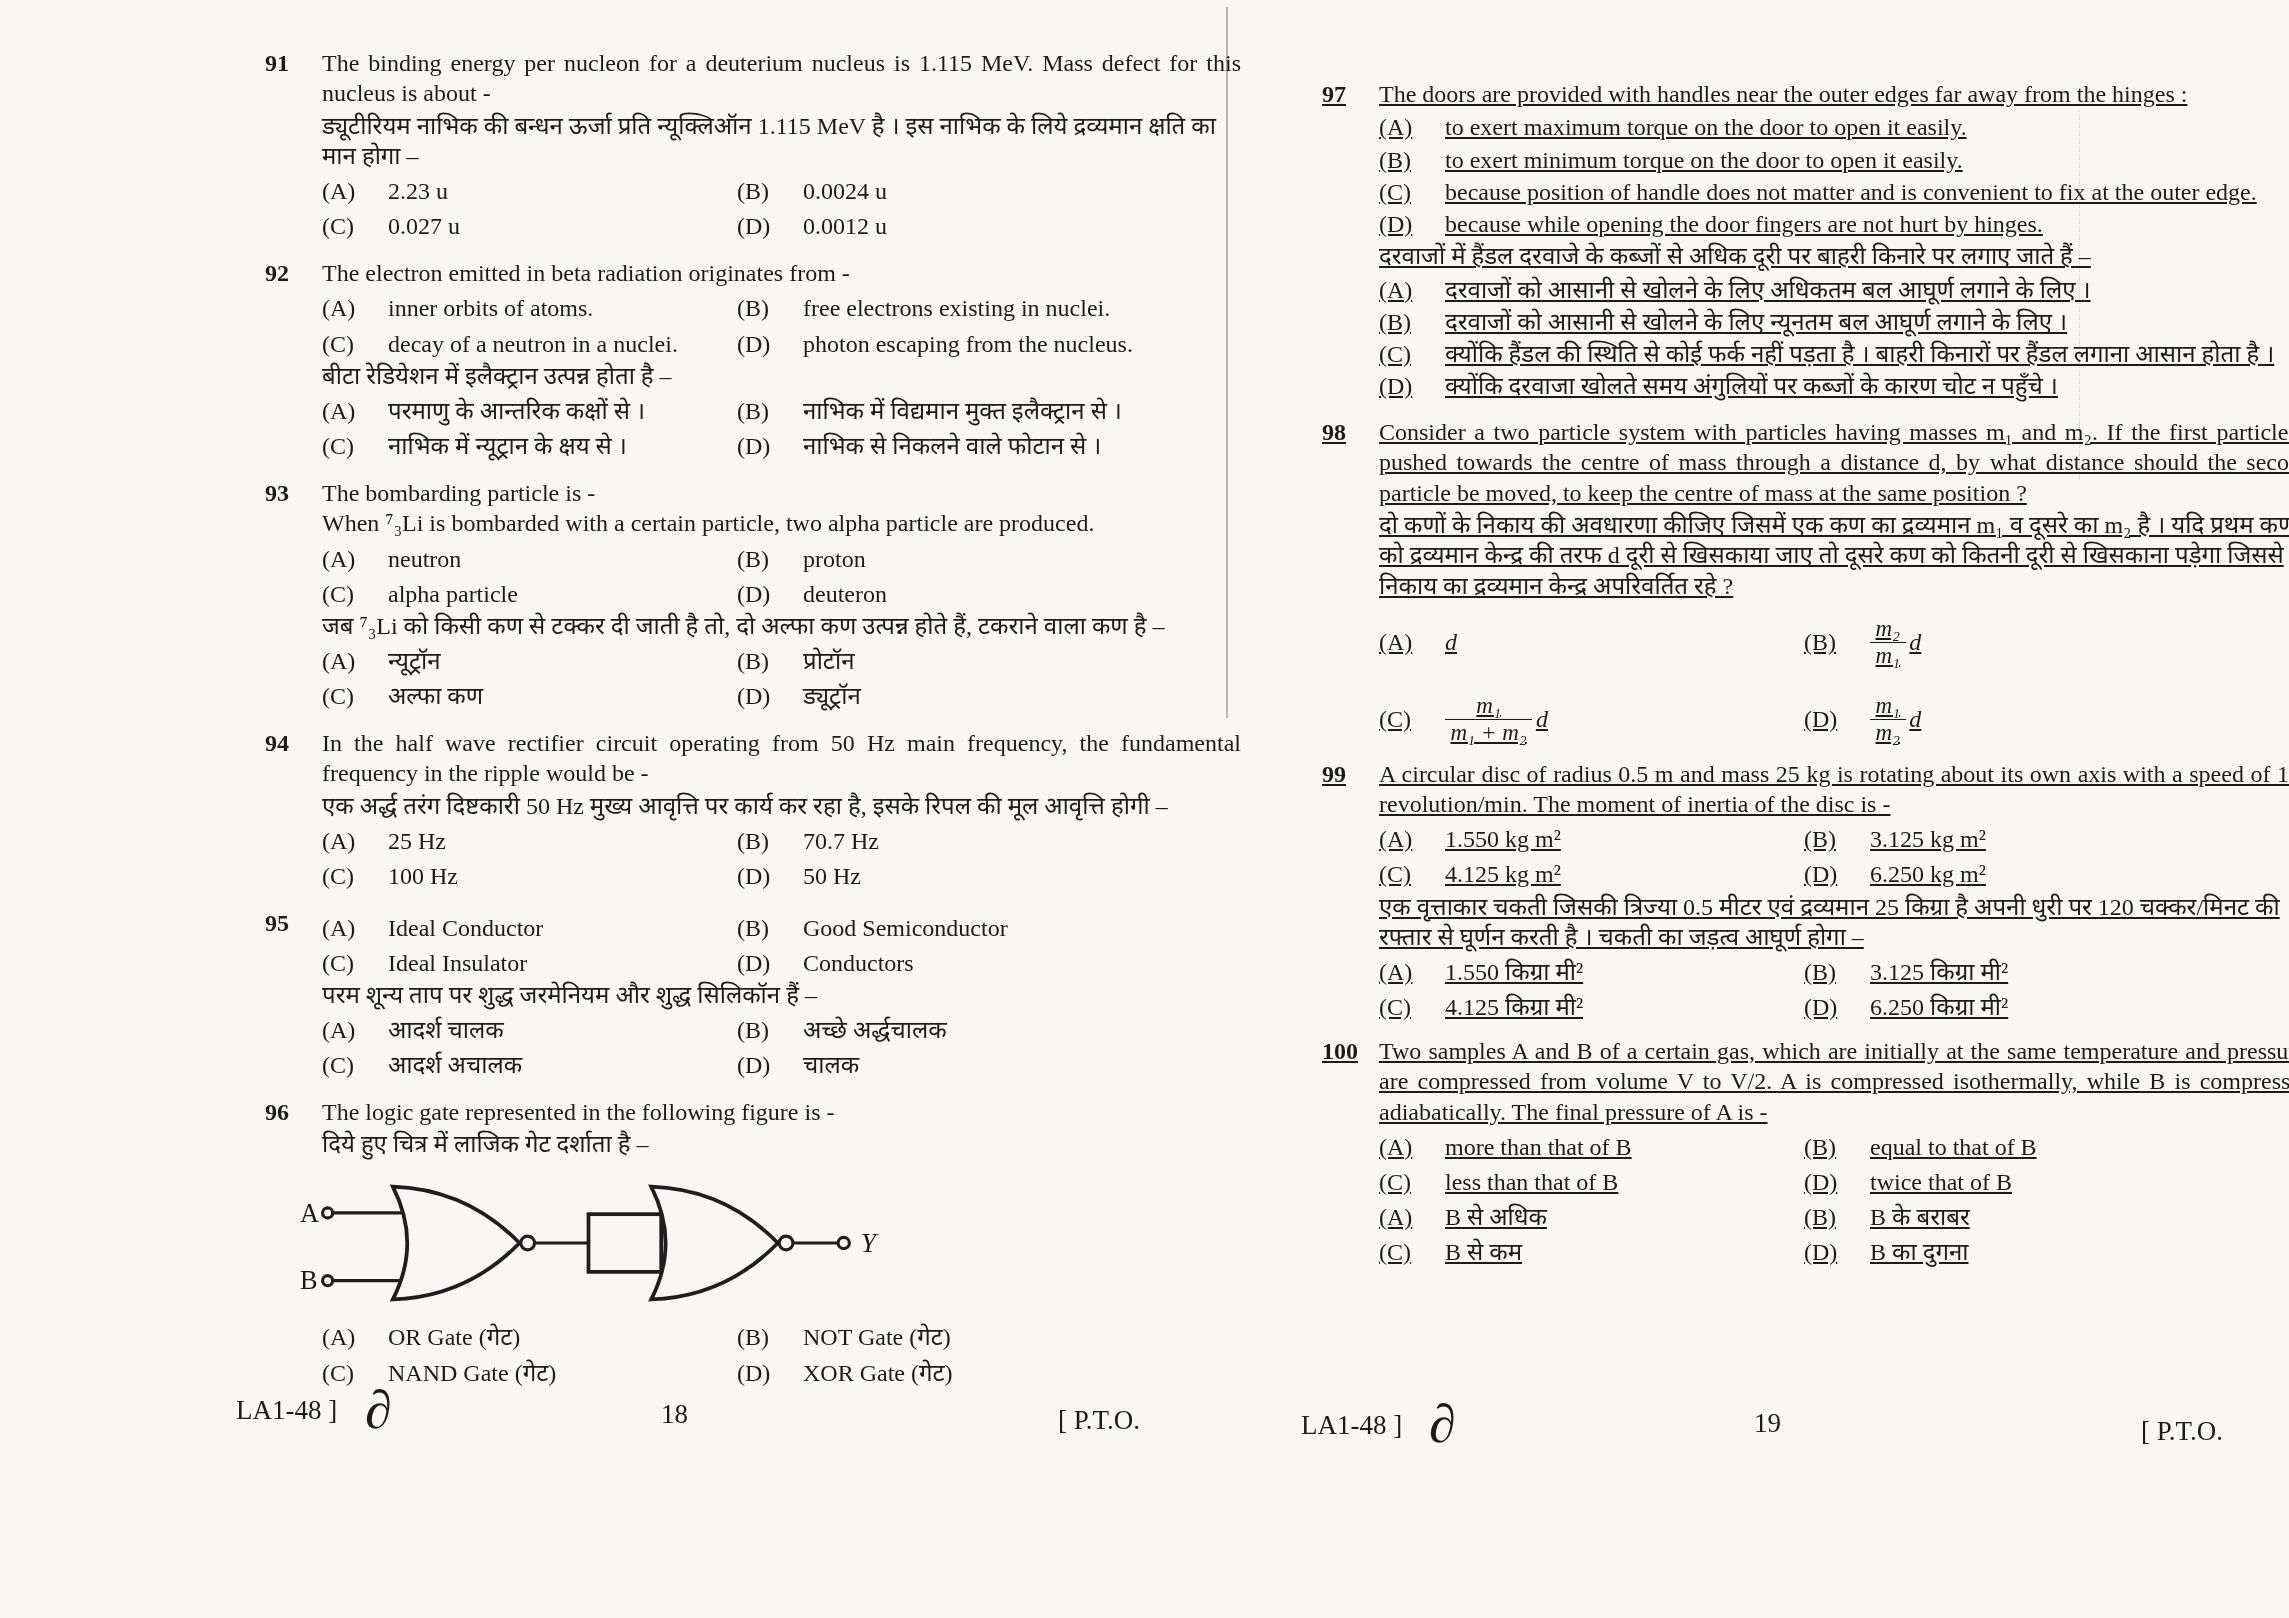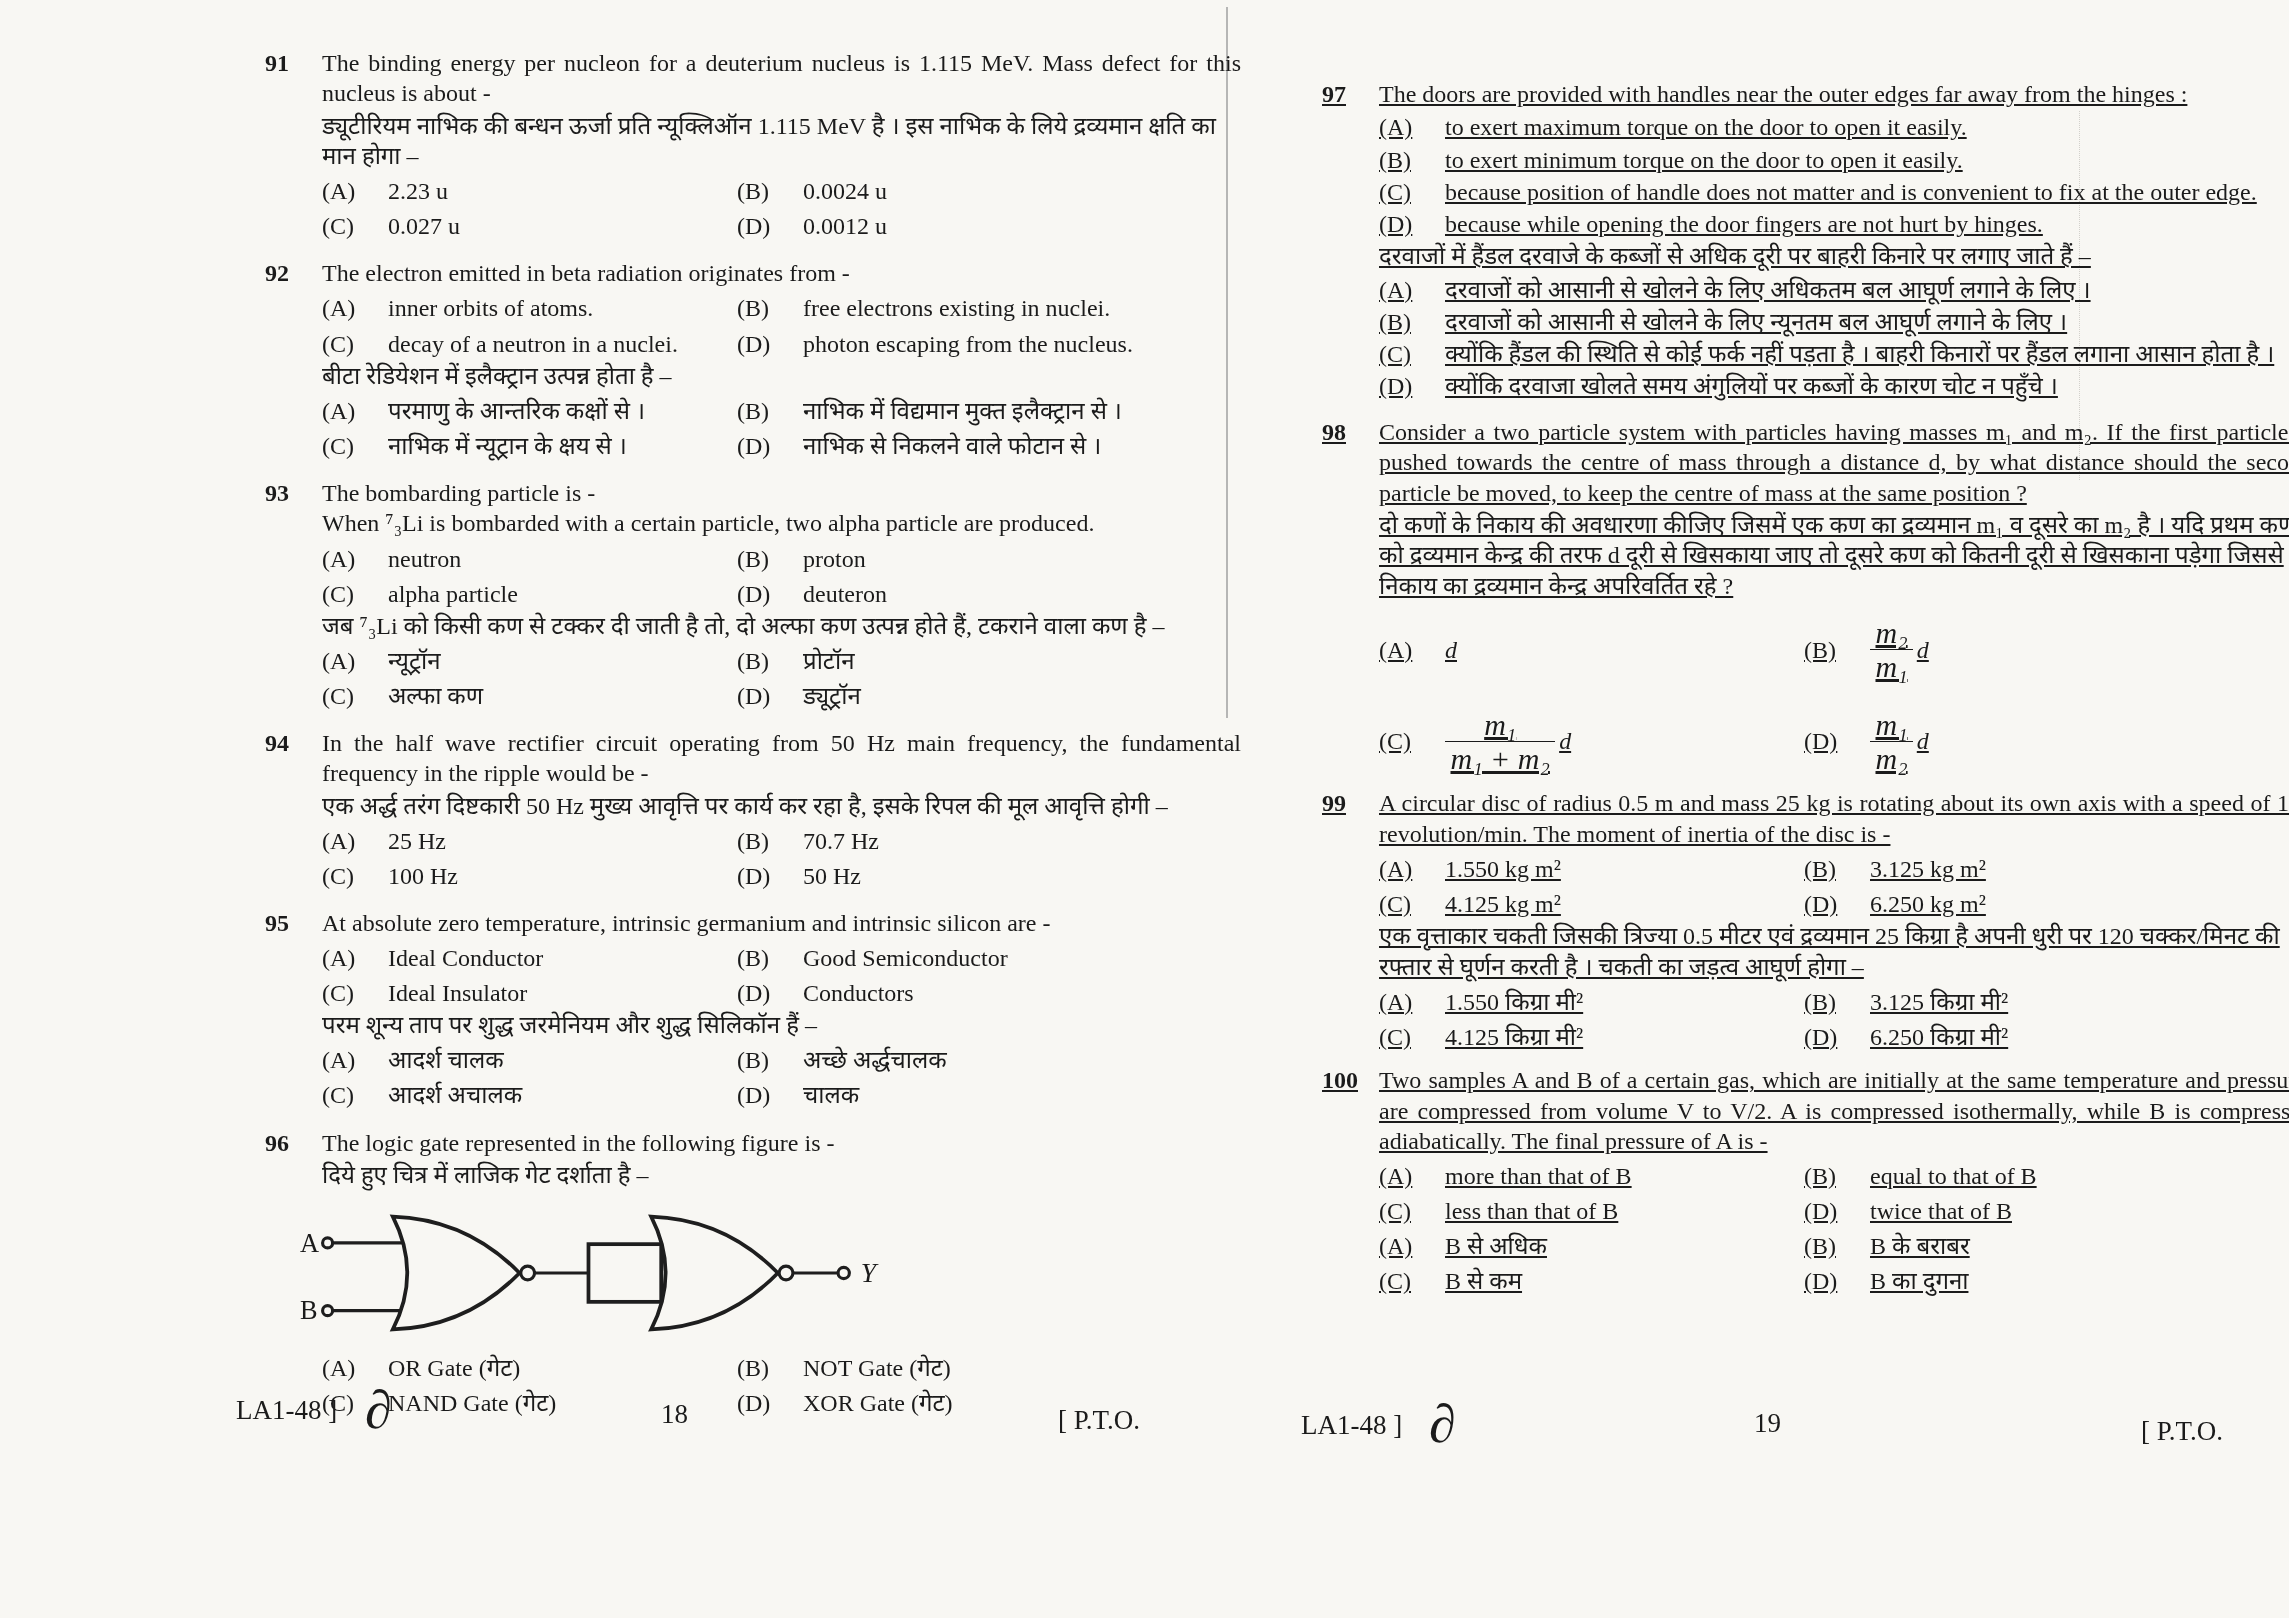--- a/index.html
+++ b/index.html
@@ -28,21 +28,21 @@
 
   .opts{display:grid;grid-template-columns:415px 1fr;row-gap:4.6px;margin-top:4.6px;}
   .page.right .opts{grid-template-columns:425px 1fr;}
   .opt{display:flex;align-items:flex-start;}
   .lab{width:66px;flex:none;}
   .optlist{margin-top:2.8px;}
   .optlist .opt{margin:1.8px 0;}
 
   .mathopts{display:grid;grid-template-columns:425px 1fr;row-gap:24px;margin-top:14.8px;align-items:center;}
   .opt.math{align-items:center;}
-  .frac{display:inline-flex;flex-direction:column;align-items:center;font-style:italic;line-height:1.05;font-size:30px;}
+  .frac{display:inline-flex;flex-direction:column;align-items:center;font-style:italic;line-height:1.05;font-size:23px;}
   .frac .den{border-top:1.8px solid #1b1b1b;}
   .frac .num,.frac .den{padding:0.9px 5.5px;}
   .suf{font-style:italic;margin-left:3.7px;}
 
   .gatefig{display:block;margin:9.2px 0 5.5px -24px;}
   .gatefig path,.gatefig line,.gatefig rect{stroke:#1e1e1e;fill:none;}
   .gatefig .filled{fill:#f8f7f3;}
   .gatefig circle{stroke:#1e1e1e;fill:#f8f7f3;}
   .gatefig text{fill:#1b1b1b;font-family:"Liberation Serif","DejaVu Serif",serif;}
 
@@ -203,21 +203,20 @@
               <span class="lab">(D)</span>
               <span class="txt">50 Hz</span>
             </div>
         </div>
       </div>
     </div>
 
     <div class="q">
       <div class="qno">95</div>
       <div class="qb">
-        <div class="en">At absolute zero temperature, intrinsic germanium and intrinsic silicon are -</div>
         <div class="opts">
           <div class="opt">
               <span class="lab">(A)</span>
               <span class="txt">Ideal Conductor</span>
             </div>
           <div class="opt">
               <span class="lab">(B)</span>
               <span class="txt">Good Semiconductor</span>
             </div>
           <div class="opt">

